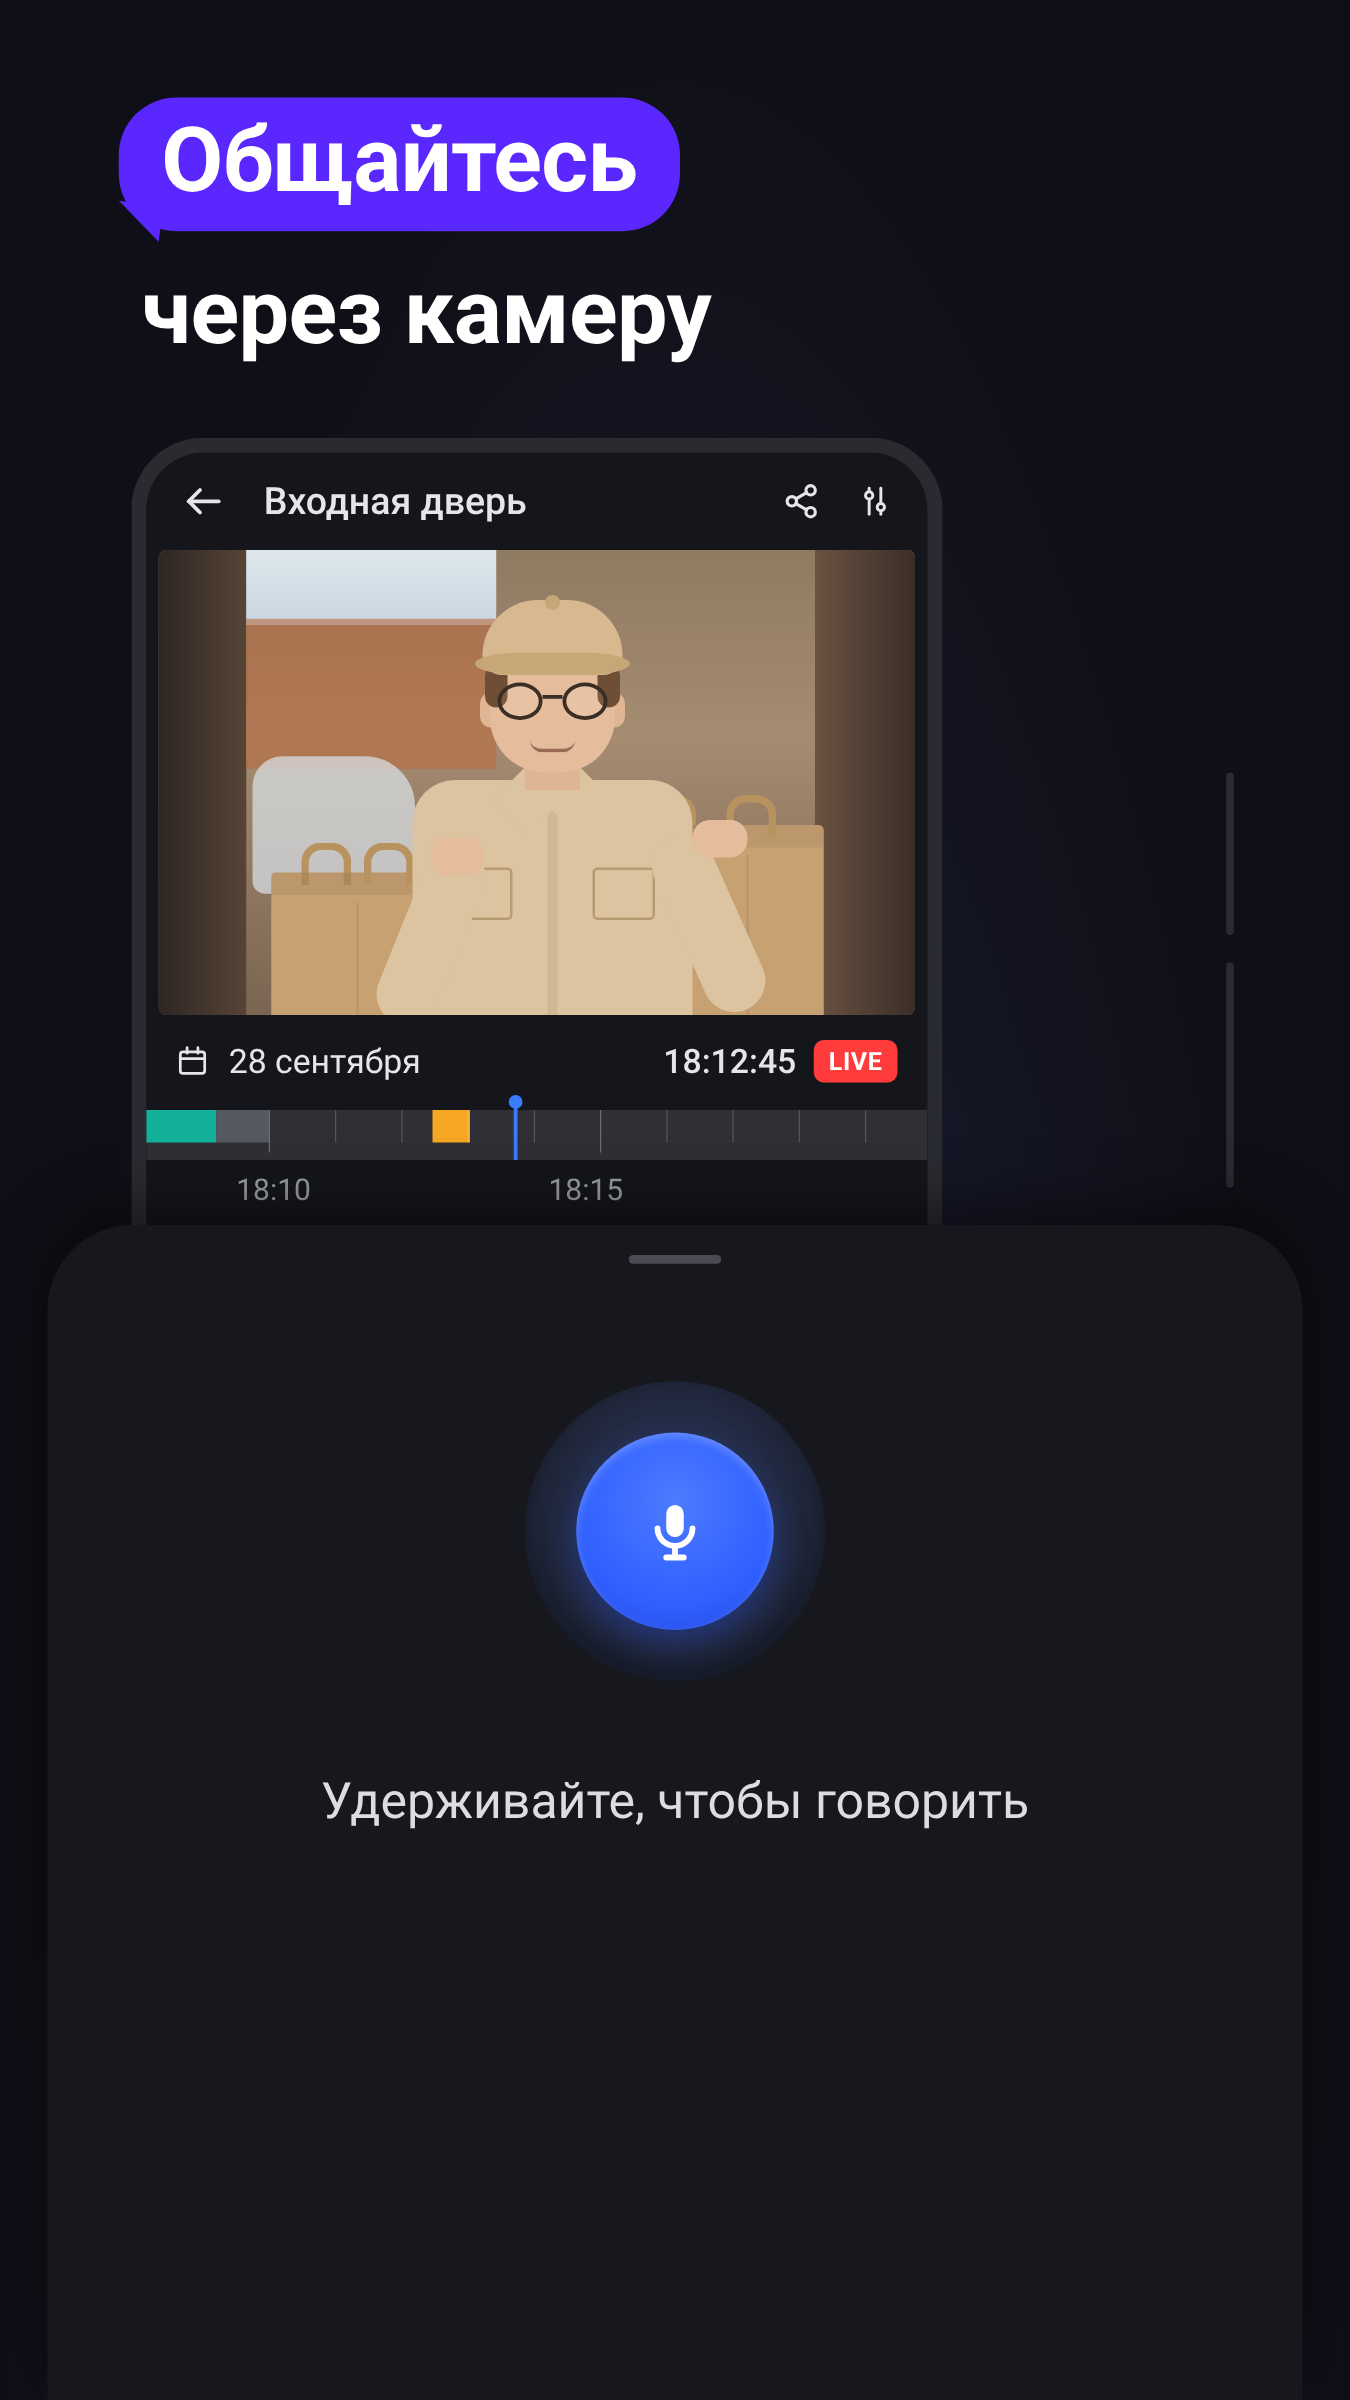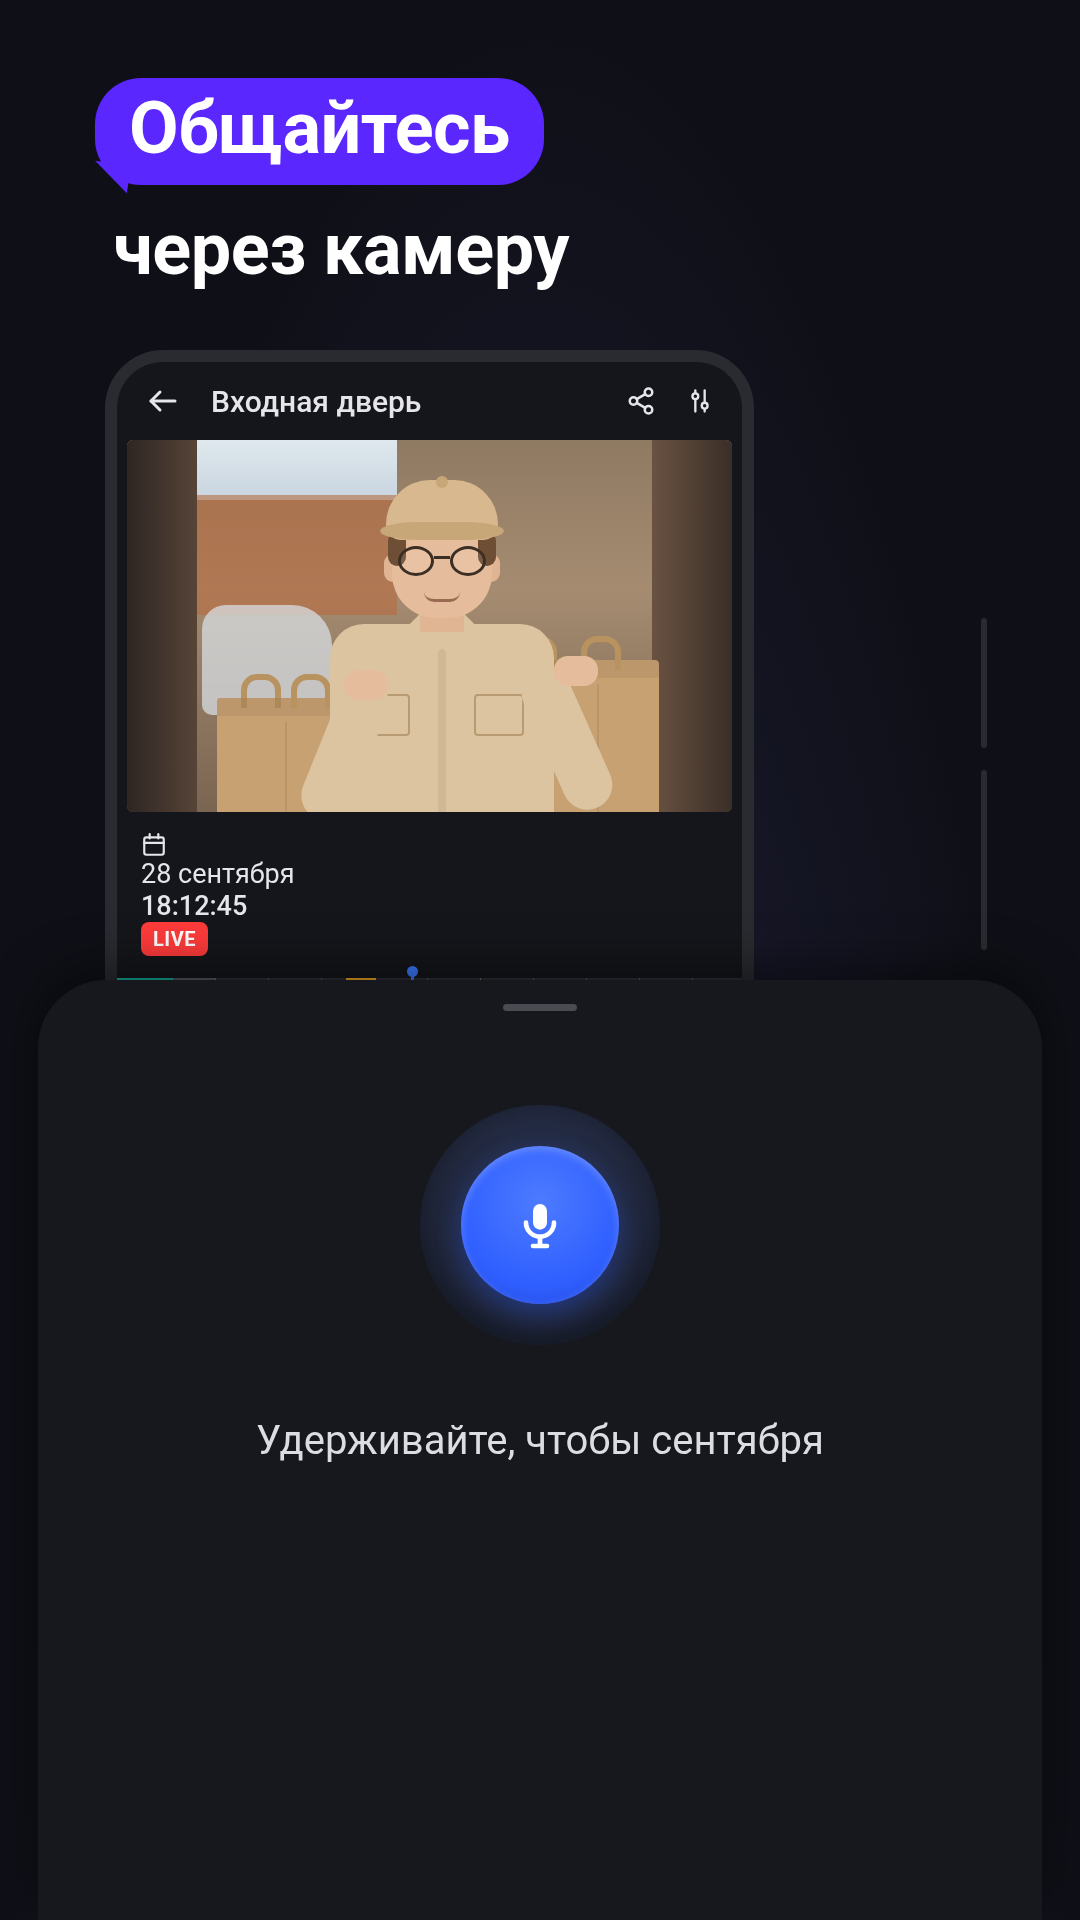--- a/index.html
+++ b/index.html
@@ -131,25 +131,24 @@
     .bag.l::before { left: 24px; } .bag.l::after { left: 74px; }
     .bag.r::before { left: 38px; } .bag.r::after { left: 102px; }
     .bag-fold { position: absolute; left: 0; right: 0; top: 0; height: 18px; background: rgba(0,0,0,0.06); }
     .bag .crease { position: absolute; top: 24px; bottom: 10px; width: 2px; background: rgba(0,0,0,0.07); }
     .bag.l .crease { left: 68px; }
     .bag.r .c1 { left: 60px; } .bag.r .c2 { left: 118px; }
 
     
     .info-row {
       display: flex;
-      align-items: flex-start;
+      align-items: center;
       padding: 20px 24px 18px;
       color: #e6e6ea;
       font-size: 27px;
-      flex-direction: column;
     }
     .cal-icon { display: flex; margin-right: 16px; color: #e6e6ea; }
     .date-text { flex: 1; font-weight: 400; }
     .time-text { font-weight: 500; margin-right: 14px; }
     .live-badge {
       background: #ff3b3b;
       color: #fff;
       font-size: 20px;
       font-weight: 700;
       padding: 5px 12px;
@@ -322,28 +321,32 @@
     <div class="tick" style="left:204px;"></div>
     <div class="tick" style="left:257px;"></div>
     <div class="tick" style="left:310px;"></div>
     <div class="tick major" style="left:363px;"></div>
     <div class="tick" style="left:416px;"></div>
     <div class="tick" style="left:469px;"></div>
     <div class="tick" style="left:522px;"></div>
     <div class="tick" style="left:575px;"></div>
     <div class="playhead" style="left:294px;"></div>
   </div>
+  <div class="time-labels">
+    <span class="tl1">18:10</span>
+    <span class="tl2">18:15</span>
+  </div>
 </div>
 
 <div class="sheet">
   <div class="grabber"></div>
   <div class="mic-outer">
     <div class="mic-inner">
       <span>
         <svg width="56" height="56" viewBox="0 0 24 24" fill="#ffffff">
             <path d="M12 14a3 3 0 0 0 3-3V6a3 3 0 1 0-6 0v5a3 3 0 0 0 3 3z"></path>
             <path d="M19 11a1 1 0 1 0-2 0 5 5 0 0 1-10 0 1 1 0 1 0-2 0 7 7 0 0 0 6 6.92V20H9a1 1 0 1 0 0 2h6a1 1 0 1 0 0-2h-2v-2.08A7 7 0 0 0 19 11z"></path>
           </svg>
       </span>
     </div>
   </div>
-  <div class="hold-text">Удерживайте, чтобы сентября</div>
+  <div class="hold-text">Удерживайте, чтобы говорить</div>
 </div>
 
 </body></html>

